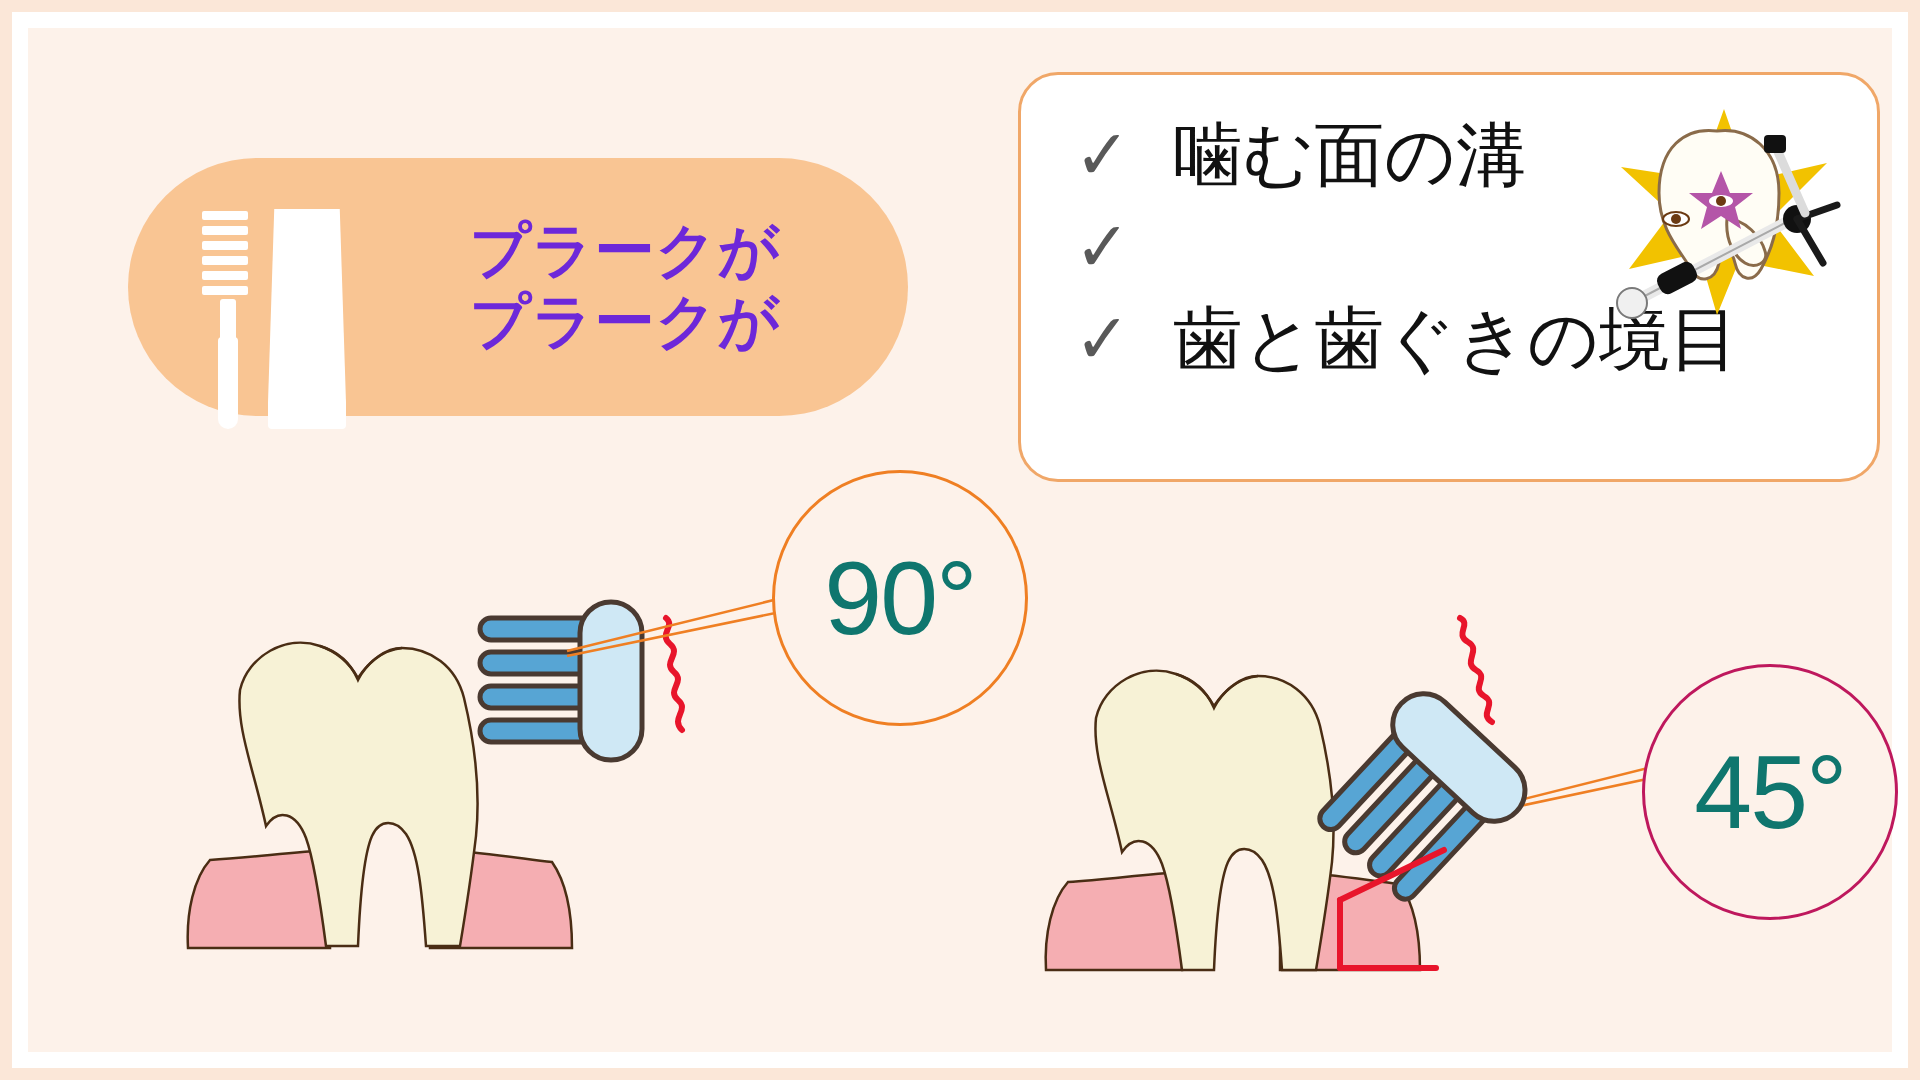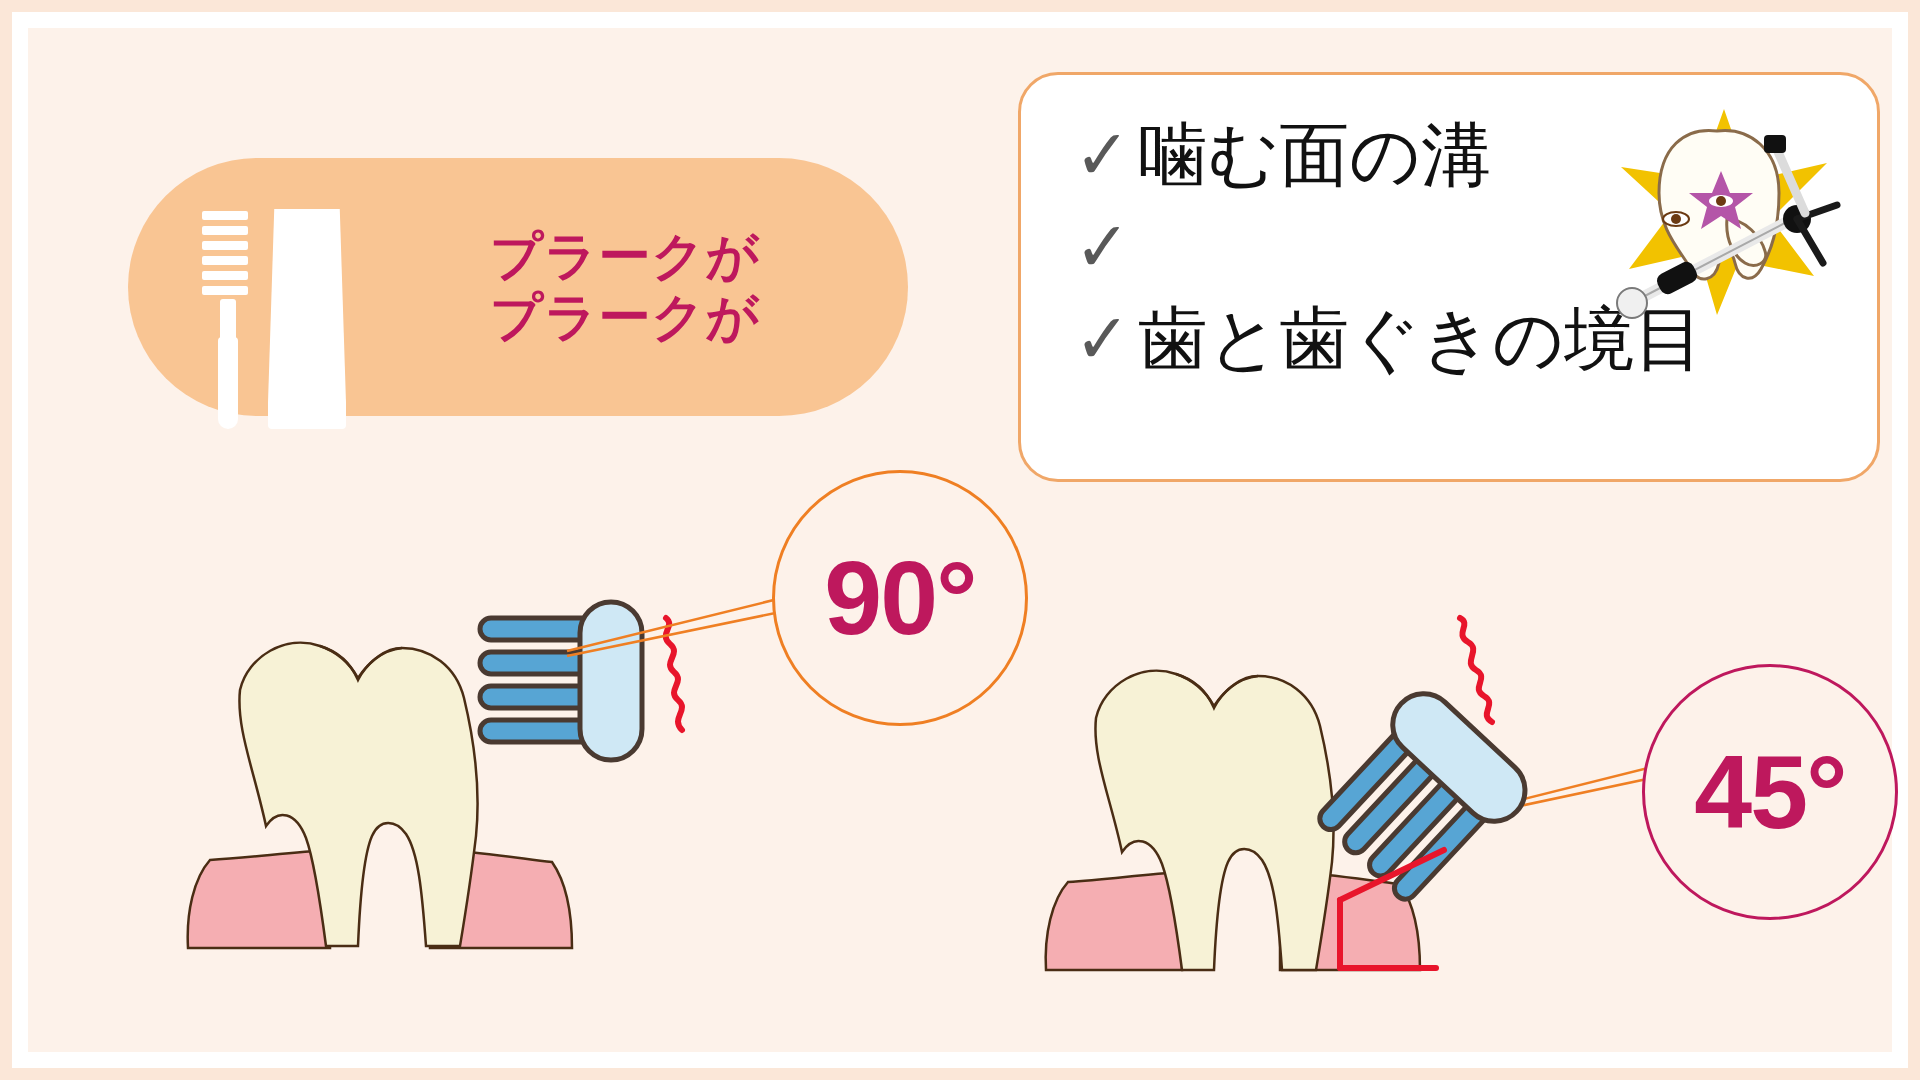--- a/index.html
+++ b/index.html
@@ -64,23 +64,23 @@
   .paste{
     position:absolute;left:110px;top:22px;
     width:78px;height:220px;
     background:#fff;
     clip-path:polygon(8% 0%, 92% 0%, 100% 88%, 100% 100%, 0% 100%, 0% 88%);
     border-radius:4px;
   }
   .pill-text{
     flex:1 1 auto;
     text-align:center;
-    font-size:52px;
+    font-size:60px;
     font-weight:700;
-    color:#be185d;
+    color:#6d28d9;
     line-height:1.18;
     letter-spacing:1px;
     padding-right:26px;
     white-space:nowrap;
   }
 
   
   .card{
     position:absolute;
     left:1018px;top:72px;
@@ -104,20 +104,21 @@
     flex:0 0 auto;
     transform:scaleX(.95);
   }
   .check-label{
     font-size:70px;
     color:#111;
     font-weight:500;
     line-height:1;
     letter-spacing:0px;
     white-space:nowrap;
+    margin-left:35px;
   }
   
   .mascot{
     position:absolute;
     right:28px;top:26px;
     width:250px;height:220px;
   }
 
   
   .circle90{
@@ -133,22 +134,22 @@
     position:absolute;
     left:1642px;top:664px;
     width:250px;height:250px;
     border:3px solid #be185d;
     border-radius:50%;
     background:#fdf2ea;
     display:flex;align-items:center;justify-content:center;
   }
   .deg-text{
     font-size:104px;
-    font-weight:700;
-    color:#be185d;
+    font-weight:400;
+    color:#0f766e;
     line-height:1;
     letter-spacing:-2px;
   }
 
   
   .leader{position:absolute;left:0;top:0;width:1920px;height:1080px;pointer-events:none;}
 
   
   .scene{position:absolute;}
   .scene-left{left:180px;top:560px;width:620px;height:420px;}

